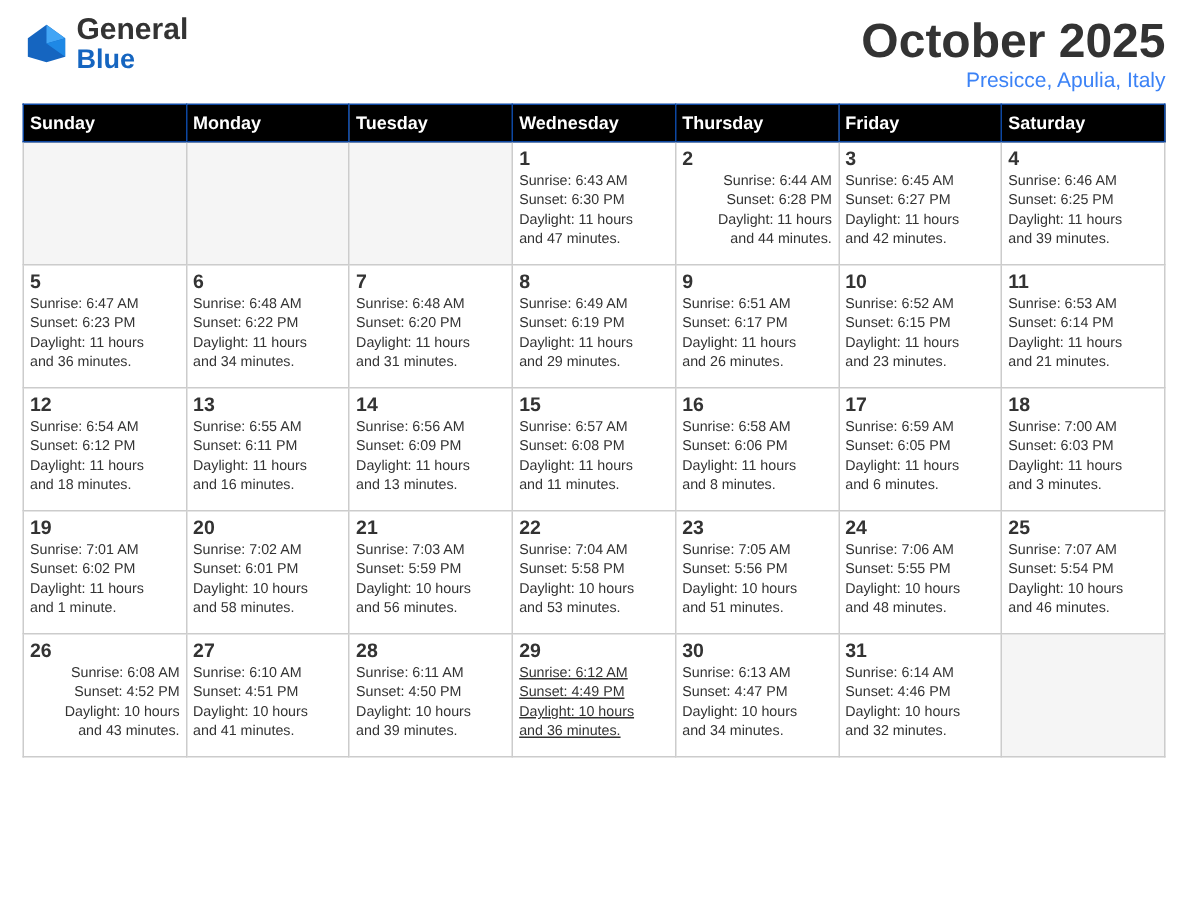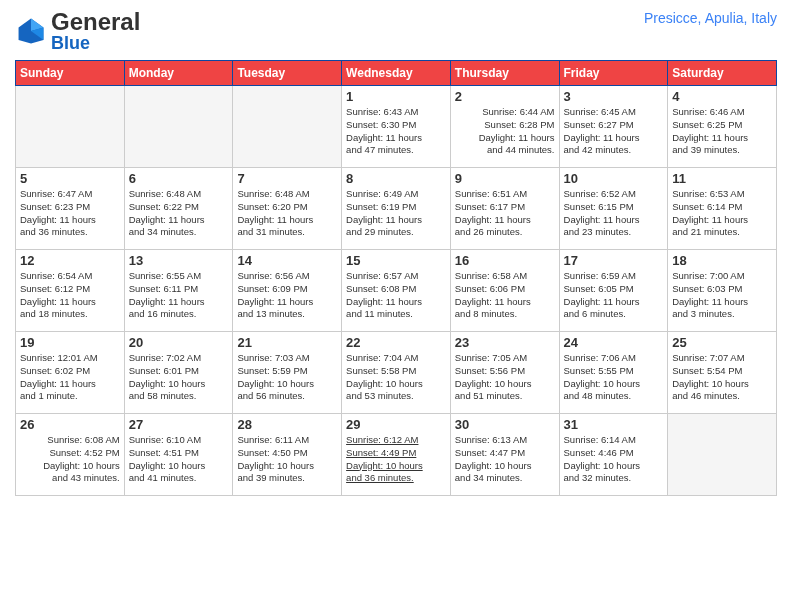--- a/index.html
+++ b/index.html
@@ -25,21 +25,21 @@
       display: flex;
       align-items: center;
       gap: 4px;
     }
     .logo-text {
       display: flex;
       flex-direction: column;
       line-height: 1;
     }
     .logo-general {
-      font-size: 24px;
+      font-size: 20px;
       font-weight: bold;
       color: #333;
     }
     .logo-blue {
       font-size: 18px;
       font-weight: bold;
       color: #1565c0;
     }
     .logo-icon {
       width: 32px;
@@ -57,21 +57,21 @@
     .title-block p {
       font-size: 14px;
       color: #3b82f6;
     }
     .calendar {
       border-collapse: collapse;
       width: 100%;
       table-layout: fixed;
     }
     .calendar thead th {
-      background: #ef4444;
+      background: #000000;
       color: #fff;
       font-size: 12px;
       font-weight: bold;
       padding: 5px 4px;
       text-align: left;
       border: 1px solid #0d47a1;
     }
     .calendar tbody td {
       border: 1px solid #ccc;
       vertical-align: top;
@@ -105,20 +105,21 @@
         <polygon points="18,4 32,14 32,28 18,32 4,28 4,14" fill="#1565c0"></polygon>
         <polygon points="18,4 32,14 18,18" fill="#42a5f5"></polygon>
         <polygon points="18,18 32,14 32,28" fill="#1e88e5"></polygon>
       </svg>
       <div class="logo-text">
         <span class="logo-general">General</span>
         <span class="logo-blue">Blue</span>
       </div>
     </div>
     <div class="title-block">
+      <h1>October 2025</h1>
       <p>Presicce, Apulia, Italy</p>
     </div>
   </div>
 
   <table class="calendar">
     <thead>
       <tr>
         <th>Sunday</th>
         <th>Monday</th>
         <th>Tuesday</th>
@@ -260,21 +261,21 @@
             <span class="day-num">18</span>
             <div class="day-info" style="white-space: pre-line;">Sunrise: 7:00 AM
 Sunset: 6:03 PM
 Daylight: 11 hours
 and 3 minutes.</div>
           </td>
         </tr>
         <tr>
           <td>
             <span class="day-num">19</span>
-            <div class="day-info" style="white-space: pre-line;">Sunrise: 12:01 AM
+            <div class="day-info" style="white-space: pre-line;">Sunrise: 7:01 AM
 Sunset: 6:02 PM
 Daylight: 11 hours
 and 1 minute.</div>
           </td>
           <td>
             <span class="day-num">20</span>
             <div class="day-info" style="white-space: pre-line;">Sunrise: 7:02 AM
 Sunset: 6:01 PM
 Daylight: 10 hours
 and 58 minutes.</div>

